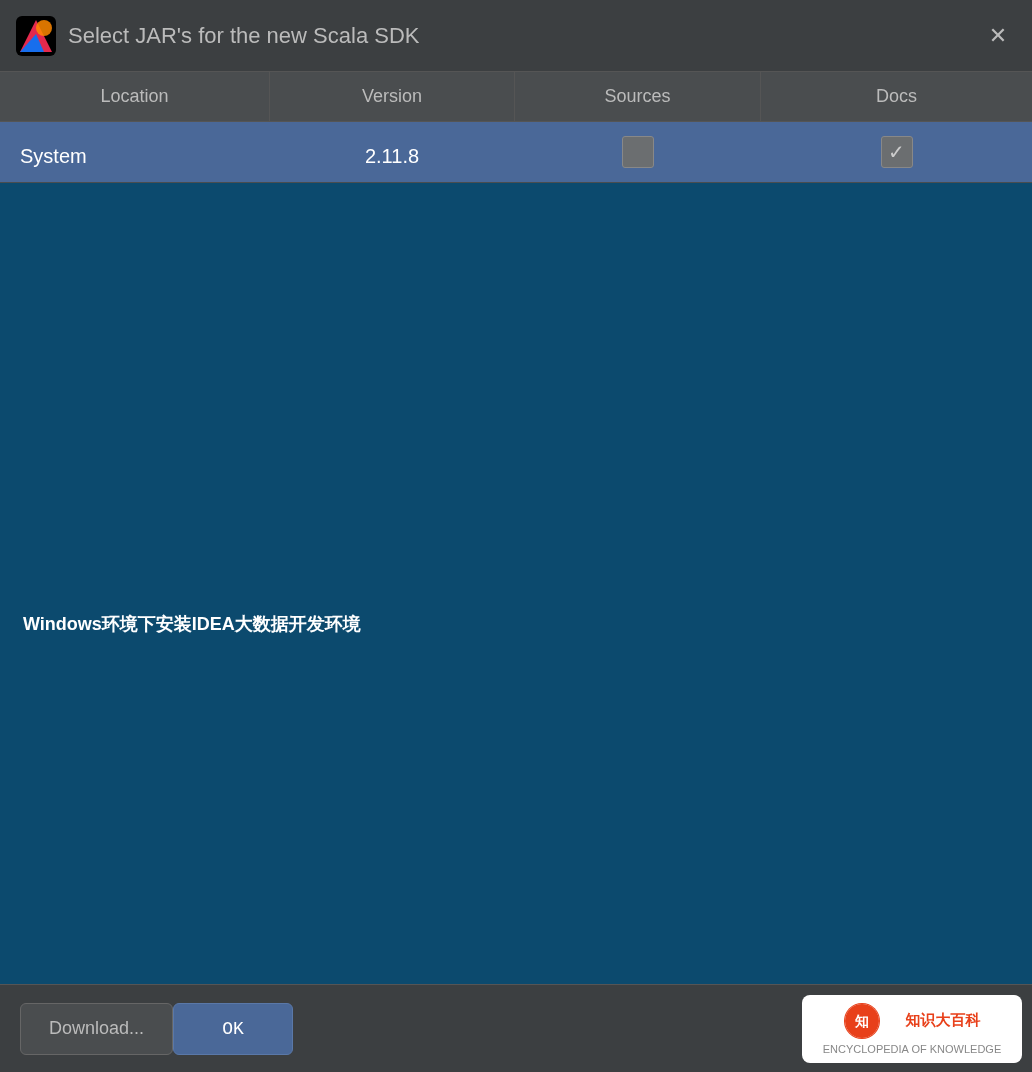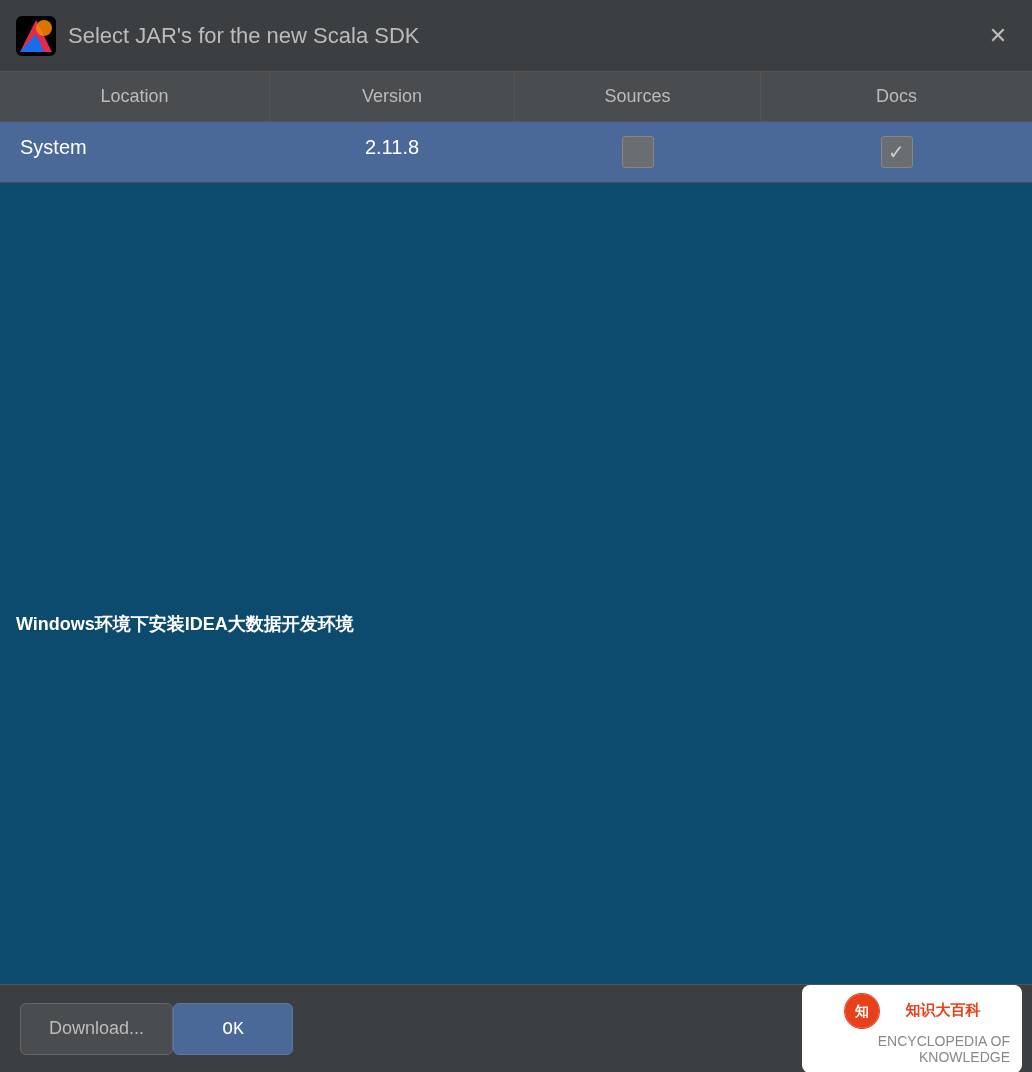--- a/index.html
+++ b/index.html
@@ -104,21 +104,21 @@
     }
 
     .table-cell {
       padding: 14px 34px;
       color: #ffffff;
       font-size: 20px;
       font-weight: 400;
       text-align: center;
       border-right: 1px solid #4a6898;
       display: flex;
-      align-items: flex-start;
+      align-items: flex-end;
       justify-content: center;
     }
 
     .table-cell:first-child {
       justify-content: flex-start;
       padding-left: 20px;
     }
 
     .table-cell:last-child {
       border-right: none;
@@ -283,21 +283,21 @@
           <div class="table-cell">
             <div class="checkbox-unchecked"></div>
           </div>
           <div class="table-cell">
             <div class="checkbox-checked">✓</div>
           </div>
         </div>
       </div>
     </div>
 
-    <div style="position:absolute; bottom: 340px; left: 0; padding: 8px 16px; text-align: center;">
+    <div style="position:absolute; bottom: 340px; left: 7px; padding: 8px 16px; text-align: center;">
       <span class="watermark-text">Windows环境下安装IDEA大数据开发环境</span>
     </div>
 
   </div>
 
   <div class="bottom-bar">
     <button class="btn btn-secondary">Download...</button>
     <button class="btn btn-primary">OK</button>
 
     <div class="watermark-badge">
@@ -308,18 +308,18 @@
               <svg width="34" height="34" viewBox="0 0 34 34">
                 <circle cx="17" cy="17" r="17" fill="#e8401a"></circle>
                 <text x="17" y="22" text-anchor="middle" fill="white" font-size="14" font-weight="bold">知</text>
               </svg>
             </span>
           </div>
           <div>
             <div style="color:#e8401a; font-size:15px; font-weight:bold;margin-left:20px;">知识大百科</div>
           </div>
         </div>
-        <div style="color:#888; font-size:14px; margin-top:4px;text-align:right;">ENCYCLOPEDIA OF KNOWLEDGE</div>
+        <div style="color:#888; font-size:11px; margin-top:4px;">ENCYCLOPEDIA OF KNOWLEDGE</div>
       </div>
     </div>
   </div>
 
 </div>
 
 </body></html>

